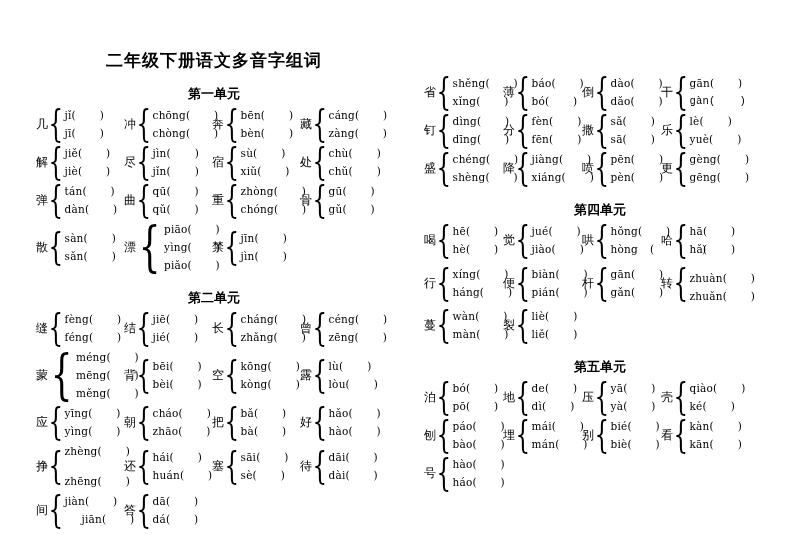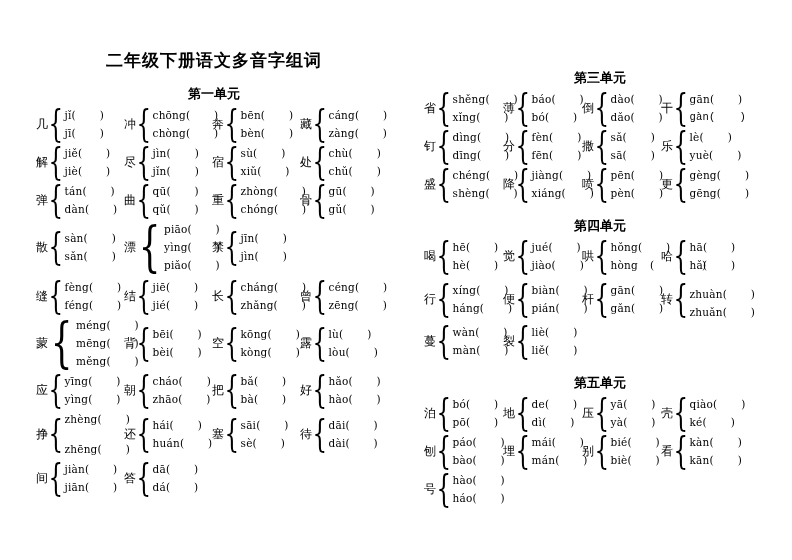--- a/index.html
+++ b/index.html
@@ -338,20 +338,21 @@
                     <span class="paren">(</span>
                     <span class="blank"></span>
                     <span class="paren">)</span>
                   </span>
                 </span>
               </span>
             </div>
           </div>
         </div>
         <div class="section" style="display: block;">
+          <span class="section-title" style="display: block;">第二单元</span>
           <div class="rows" style="display: block;">
             <div class="row">
               <span class="entry">
                 <span class="hz">缝</span>
                 <span class="brace l2">{</span>
                 <span class="readings" style="display: inline-block;">
                   <span class="pline" style="display: flex;">
                     <span class="py">fèng</span>
                     <span class="paren">(</span>
                     <span class="blank"></span>
@@ -652,21 +653,21 @@
               <span class="entry">
                 <span class="hz">间</span>
                 <span class="brace l2">{</span>
                 <span class="readings" style="display: inline-block;">
                   <span class="pline" style="display: flex;">
                     <span class="py">jiàn</span>
                     <span class="paren">(</span>
                     <span class="blank"></span>
                     <span class="paren">)</span>
                   </span>
-                  <span class="pline" style="display: flex;">
+                  <span class="pline" style="display: flex; margin-left: 17px;">
                     <span class="py">jiān</span>
                     <span class="paren">(</span>
                     <span class="blank"></span>
                     <span class="paren">)</span>
                   </span>
                 </span>
               </span>
               <span class="entry">
                 <span class="hz">答</span>
                 <span class="brace l2">{</span>
@@ -686,21 +687,20 @@
                 </span>
               </span>
             </div>
           </div>
         </div>
       </div>
   </div>
   <div class="col col-right">
     <div>
         <div class="section" style="display: block;">
-          <span class="section-title" style="display: block;">第三单元</span>
           <div class="rows" style="display: block;">
             <div class="row">
               <span class="entry">
                 <span class="hz">省</span>
                 <span class="brace l2">{</span>
                 <span class="readings" style="display: inline-block;">
                   <span class="pline" style="display: flex;">
                     <span class="py">shěng</span>
                     <span class="paren">(</span>
                     <span class="blank"></span>

